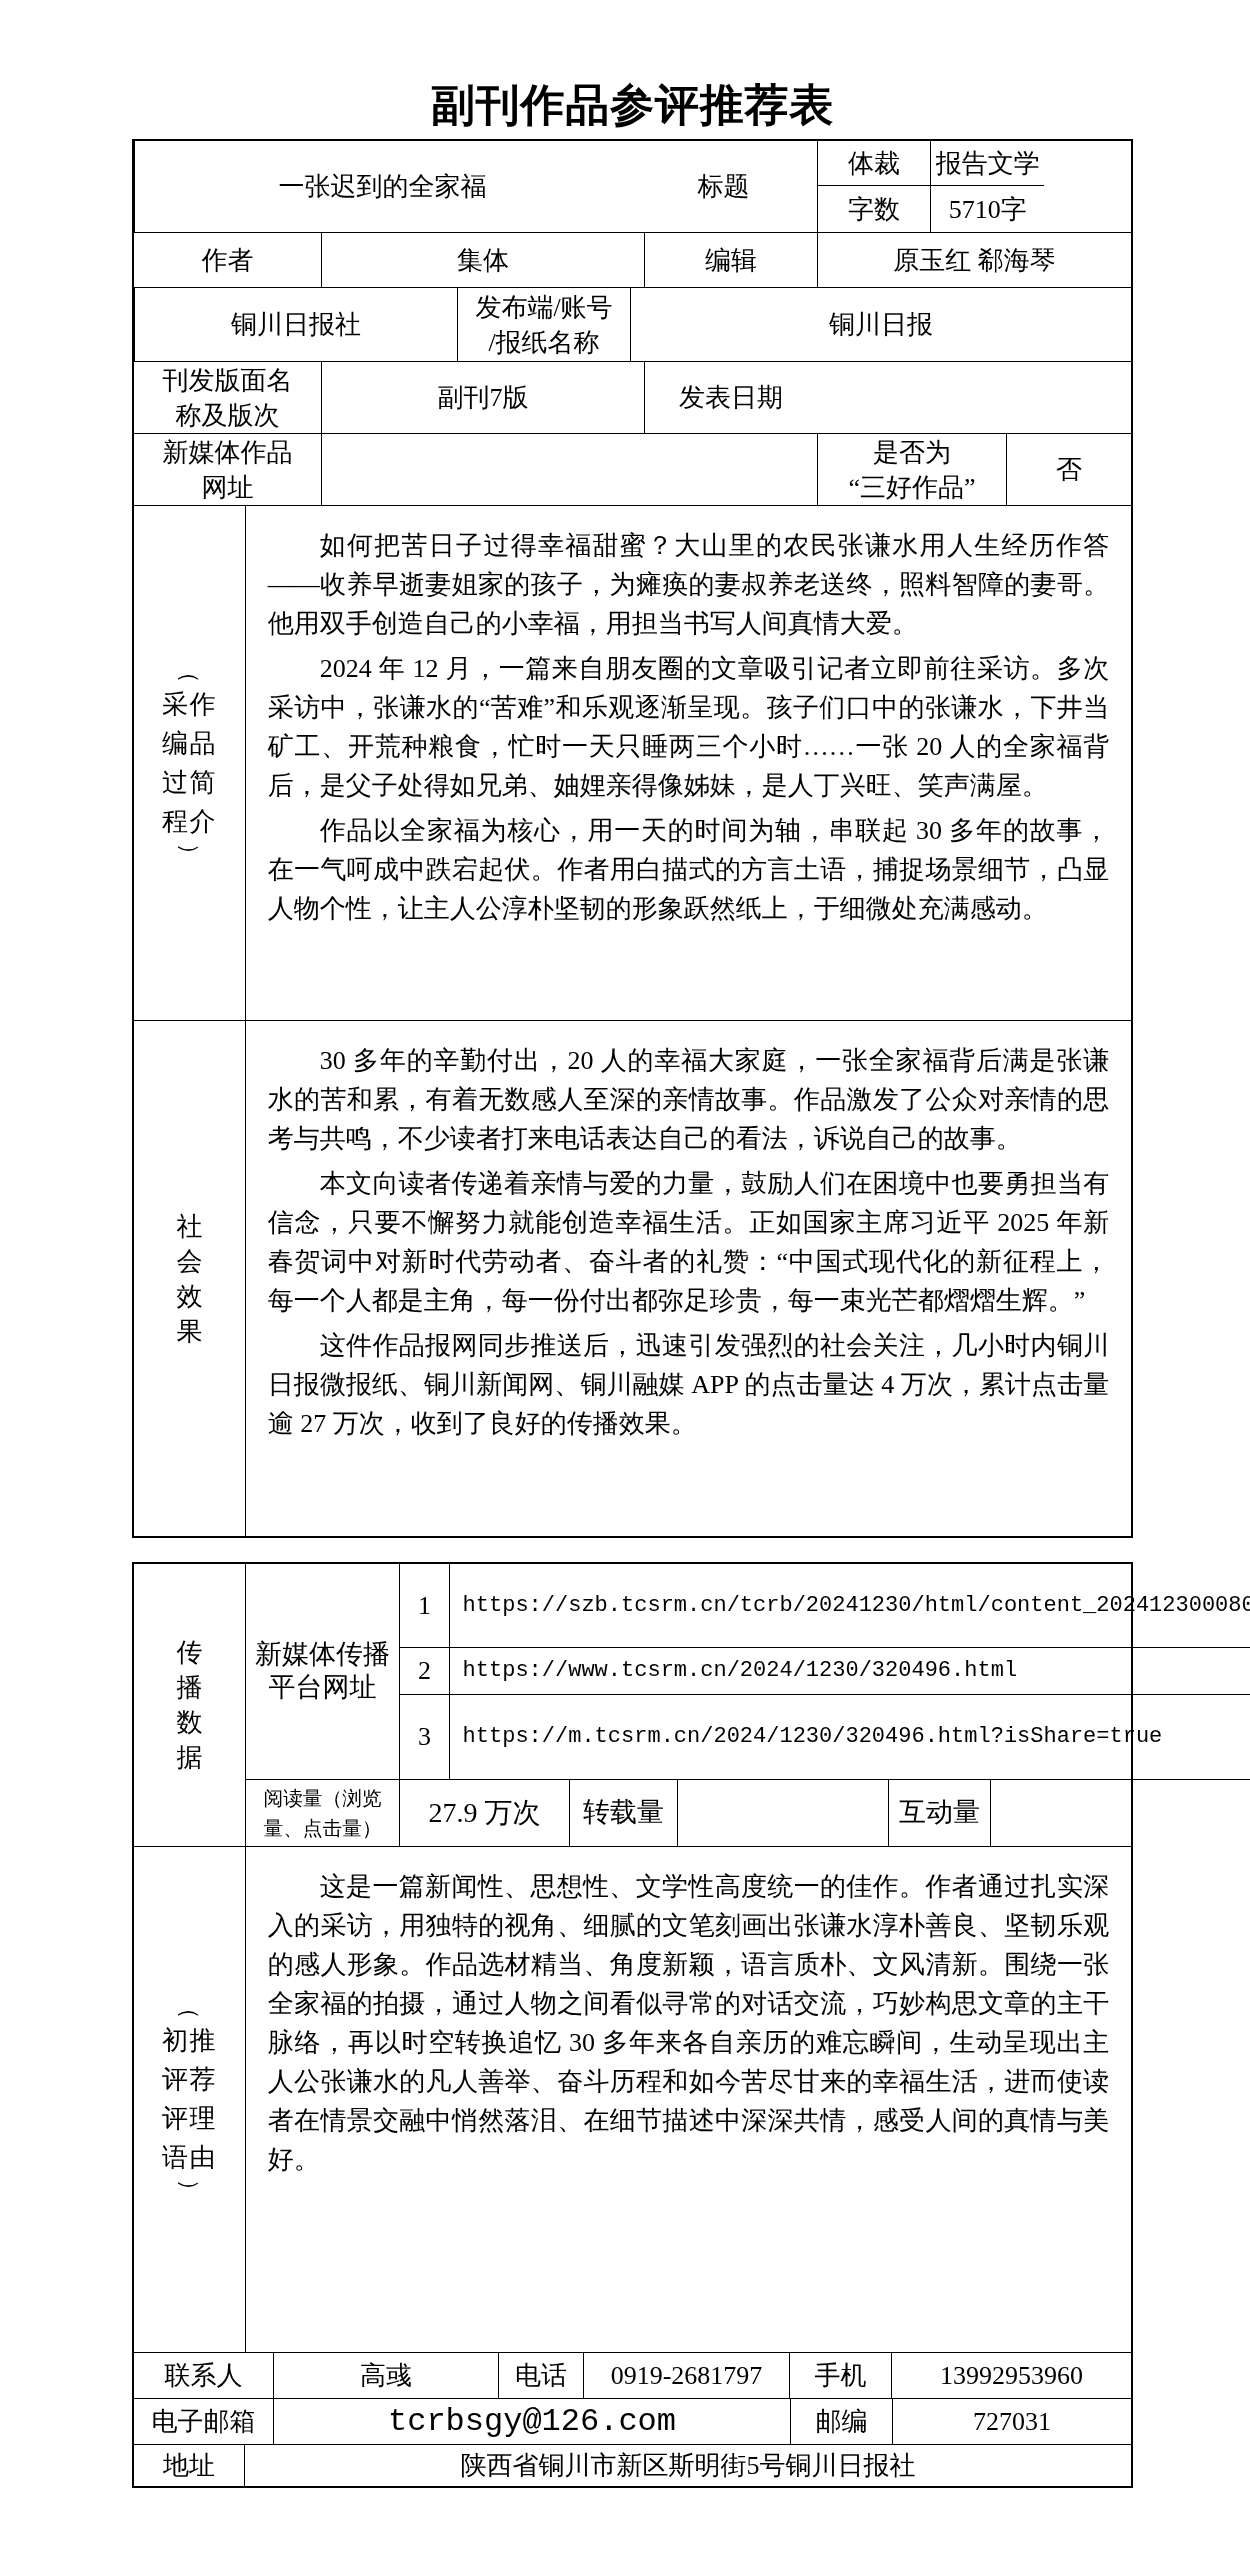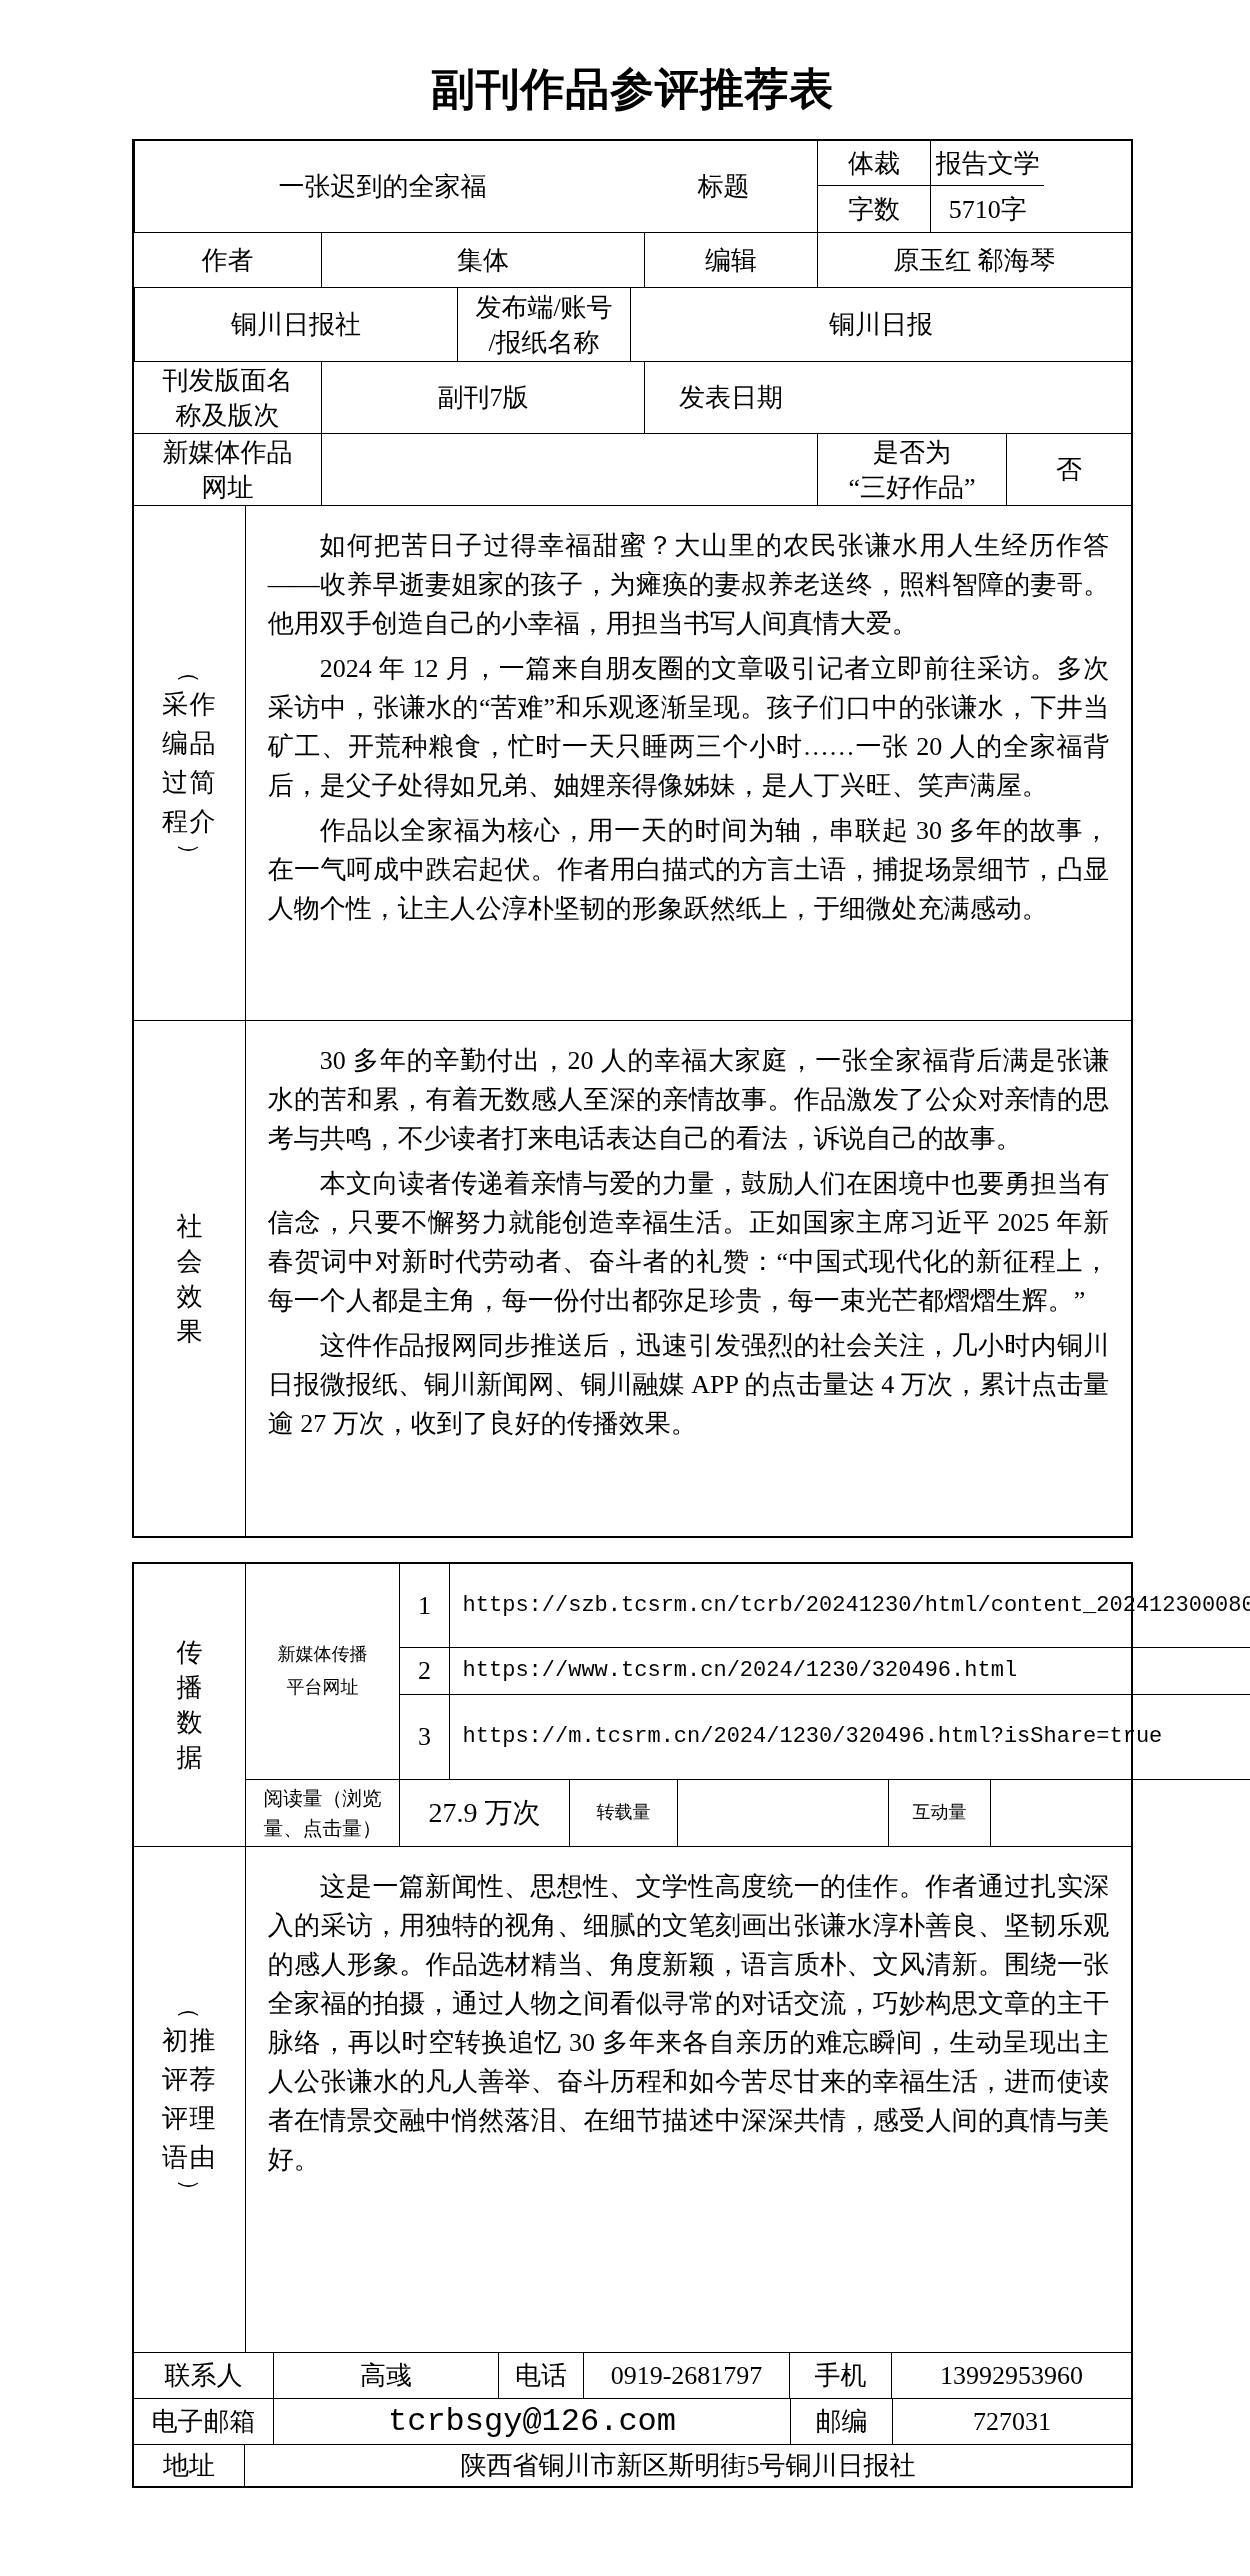--- a/index.html
+++ b/index.html
@@ -4,21 +4,21 @@
 <style>
   * { box-sizing: border-box; margin: 0; padding: 0; }
   html,body { background:#ffffff; }
   body {
     width:1250px; height:2576px; overflow:hidden;
     font-family:"Liberation Serif","DejaVu Serif",serif;
     color:#000;
   }
   .sheet { width:1001px; margin-left:132px; }
   h1.doc-title {
-    padding-top:64px; height:139px;
+    padding-top:80px; height:139px;
     text-align:center;
     font-family:"DejaVu Sans","Liberation Sans",sans-serif;
     font-weight:bold; font-size:44px; line-height:50px;
     letter-spacing:0.8px;
   }
   .tbl { border:2.4px solid #000; width:1001px; }
   .row { display:flex; align-items:stretch; }
   .bt { border-top:1.6px solid #000; }
   .bl { border-left:1.6px solid #000; }
   .cell {
@@ -40,21 +40,21 @@
   .content p {
     font-size:26px; line-height:39px; text-indent:2em;
     text-align:justify; margin:6px;
   }
   .mono { font-family:"Liberation Mono","DejaVu Sans Mono",monospace; }
   .urlcell {
     justify-content:flex-start; text-align:left;
     font-size:22px; line-height:39px; word-break:break-all;
     padding:3.2px 11px 3.2px 12.6px;
   }
-  .smlab { font-size:18px; line-height:33px; }
+  .smlab { font-size:27px; line-height:33px; }
   .xslab { font-size:19.7px; line-height:30px; }
   .readval { font-size:28px; }
   .gap30 { height:23.6px; }
   .signblock { margin:20.5px 0 0 62%; text-indent:0; }
   .signblock div { font-size:26px; line-height:45px; text-align:left; }
 </style>
 </head>
 <body>
 
 <div class="sheet">

